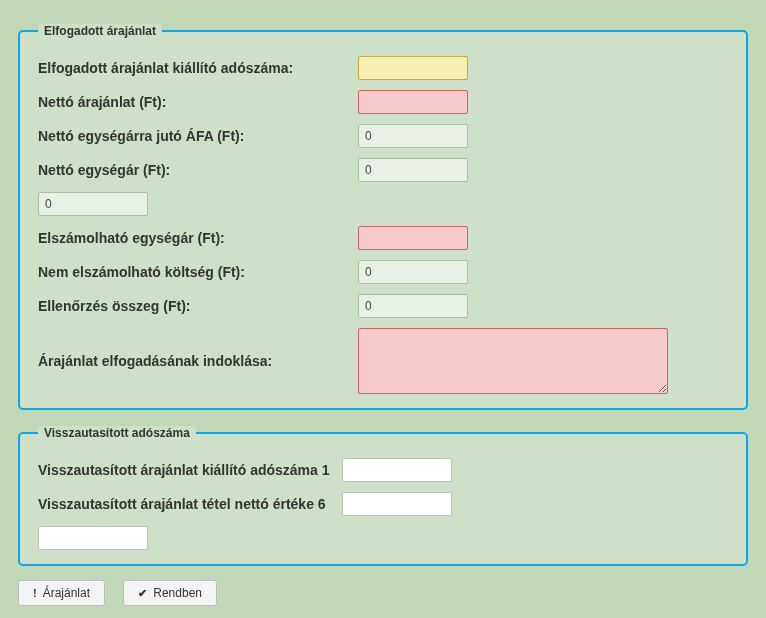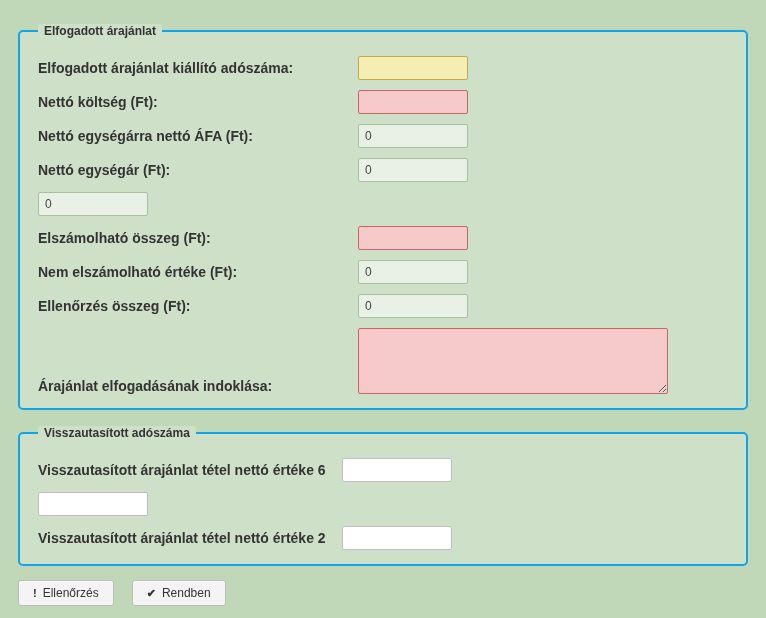--- a/index.html
+++ b/index.html
@@ -29,21 +29,21 @@
     font-weight: bold;
     font-size: 12px;
     color: #333;
     border-radius: 3px;
   }
   .form-row {
     display: flex;
     align-items: center;
     margin-bottom: 10px;
   }
-  .form-row.tall { align-items: flex-end; }
+  .form-row.tall { align-items: center; }
   .form-row:last-child { margin-bottom: 0; }
   .label {
     width: 320px;
     font-weight: bold;
     font-size: 14px;
     color: #333;
     padding-right: 8px;
   }
   fieldset.rejected .label { width: 304px; }
   input[type=text].field {
@@ -107,82 +107,82 @@
 
   <fieldset class="accepted">
     <legend>Elfogadott árajánlat</legend>
 
     <div class="form-row">
       <div class="label">Elfogadott árajánlat kiállító adószáma:</div>
       <input type="text" class="field focus" value="" style="">
     </div>
 
     <div class="form-row">
-      <div class="label">Nettó költség (Ft):</div>
+      <div class="label">Nettó árajánlat (Ft):</div>
       <input type="text" class="field required" value="" style="">
     </div>
 
     <div class="form-row">
-      <div class="label">Nettó egységárra nettó ÁFA (Ft):</div>
+      <div class="label">Nettó egységárra jutó ÁFA (Ft):</div>
       <input type="text" class="field" value="0" style="">
     </div>
 
     <div class="form-row">
       <div class="label">Nettó egységár (Ft):</div>
       <input type="text" class="field" value="0" style="">
     </div>
 
     <div class="form-row">
       <input type="text" class="field" value="0" style="">
     </div>
 
     <div class="form-row">
-      <div class="label">Elszámolható összeg (Ft):</div>
+      <div class="label">Elszámolható egységár (Ft):</div>
       <input type="text" class="field required" value="" style="">
     </div>
 
     <div class="form-row">
-      <div class="label">Nem elszámolható értéke (Ft):</div>
+      <div class="label">Nem elszámolható költség (Ft):</div>
       <input type="text" class="field" value="0" style="">
     </div>
 
     <div class="form-row">
       <div class="label">Ellenőrzés összeg (Ft):</div>
       <input type="text" class="field" value="0" style="">
     </div>
 
     <div class="form-row tall">
       <div class="label">Árajánlat elfogadásának indoklása:</div>
       <textarea class="field" style=""></textarea>
     </div>
   </fieldset>
 
   <fieldset class="rejected">
     <legend>Visszautasított adószáma</legend>
 
+    <div class="form-row">
+      <div class="label">Visszautasított árajánlat kiállító adószáma 1</div>
+      <input type="text" class="field white" value="" style="">
+    </div>
 
     <div class="form-row">
       <div class="label">Visszautasított árajánlat tétel nettó értéke 6</div>
       <input type="text" class="field white" value="" style="">
     </div>
 
     <div class="form-row">
       <input type="text" class="field white" value="" style="">
     </div>
 
-    <div class="form-row">
-      <div class="label">Visszautasított árajánlat tétel nettó értéke 2</div>
-      <input type="text" class="field white" value="" style="">
-    </div>
   </fieldset>
 
   <div class="buttons">
     <button class="btn">
       <span class="icon">!</span>
-      <span>Ellenőrzés</span>
+      <span>Árajánlat</span>
     </button>
     <button class="btn">
       <span class="icon">✔</span>
       <span>Rendben</span>
     </button>
   </div>
 
 </div>
 
 </body></html>

